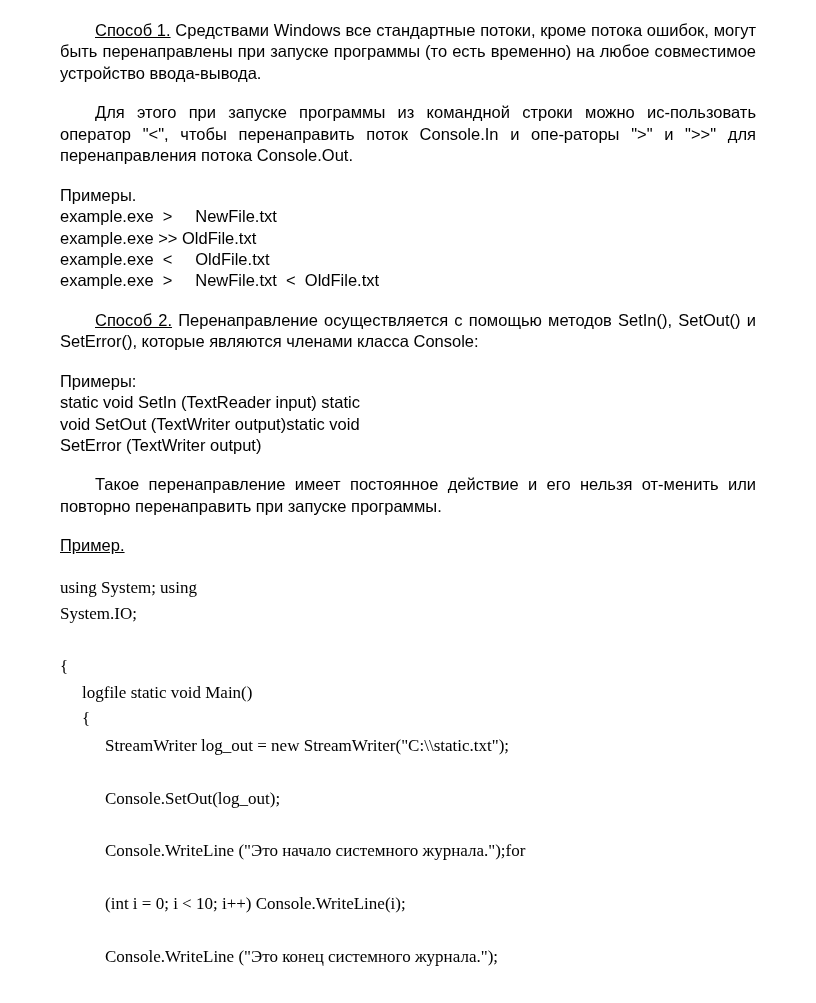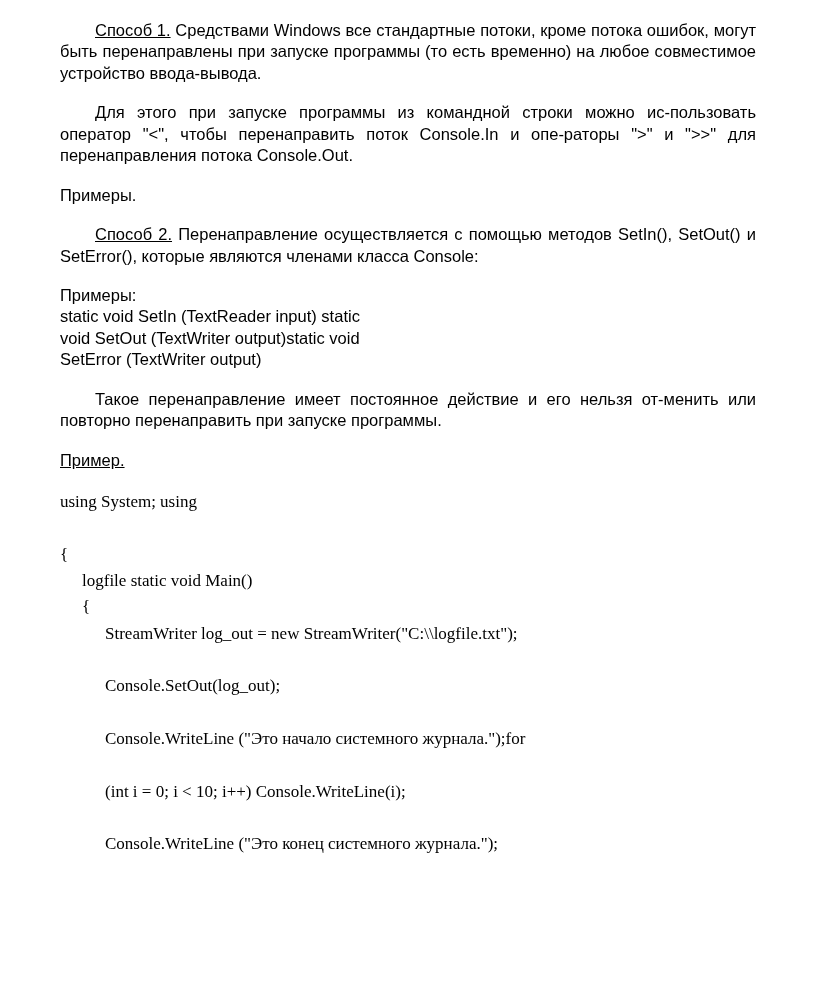--- a/index.html
+++ b/index.html
@@ -46,20 +46,24 @@
 <body>
 
 <div class="para indent">
   <span class="underline">Способ 1.</span><span> Средствами Windows все стандартные потоки, кроме потока ошибок, могут быть перенаправлены при запуске программы (то есть временно) на любое совместимое устройство ввода-вывода.</span>
 </div>
 
 <div class="para indent">Для этого при запуске программы из командной строки можно ис-пользовать оператор "&lt;", чтобы перенаправить поток Console.In и опе-раторы "&gt;" и "&gt;&gt;"  для перенаправления потока Console.Out.</div>
 
 <div class="block">
   <div>Примеры.</div>
+  <div class="pre-line">example.exe  &gt;     NewFile.txt
+example.exe &gt;&gt; OldFile.txt
+example.exe  &lt;     OldFile.txt
+example.exe  &gt;     NewFile.txt  &lt;  OldFile.txt</div>
 </div>
 
 <div class="para indent">
   <span class="underline">Способ 2.</span><span> Перенаправление осуществляется с помощью методов SetIn(), SetOut() и SetError(), которые являются членами класса Console:</span>
 </div>
 
 <div class="block">
   <div>Примеры:</div>
   <div class="pre-line">static void SetIn (TextReader input) static
 void SetOut (TextWriter output)static void
@@ -67,25 +71,26 @@
 </div>
 
 <div class="para indent">Такое перенаправление имеет постоянное действие и его нельзя от-менить или повторно перенаправить при запуске программы.</div>
 
 <div class="block">
   <span class="underline">Пример.</span>
 </div>
 
 <div class="code">
   <div>using System; using</div>
+  <div>System.IO;</div>
   <br>
   <div>{</div>
   <div class="code-indent1">logfile static void Main()</div>
   <div class="code-indent1">{</div>
-  <div class="code-indent2">StreamWriter log_out = new StreamWriter("C:\\logfile.txt");</div>
+  <div class="code-indent2">StreamWriter log_out = new StreamWriter("C:\\static.txt");</div>
   <br>
   <div class="code-indent2">Console.SetOut(log_out);</div>
   <br>
   <div class="code-indent2">Console.WriteLine ("Это начало системного журнала.");for</div>
   <br>
   <div class="code-indent2">(int i = 0; i &lt; 10; i++)  Console.WriteLine(i);</div>
   <br>
   <div class="code-indent2">Console.WriteLine ("Это конец системного журнала.");</div>
   
 </div>

